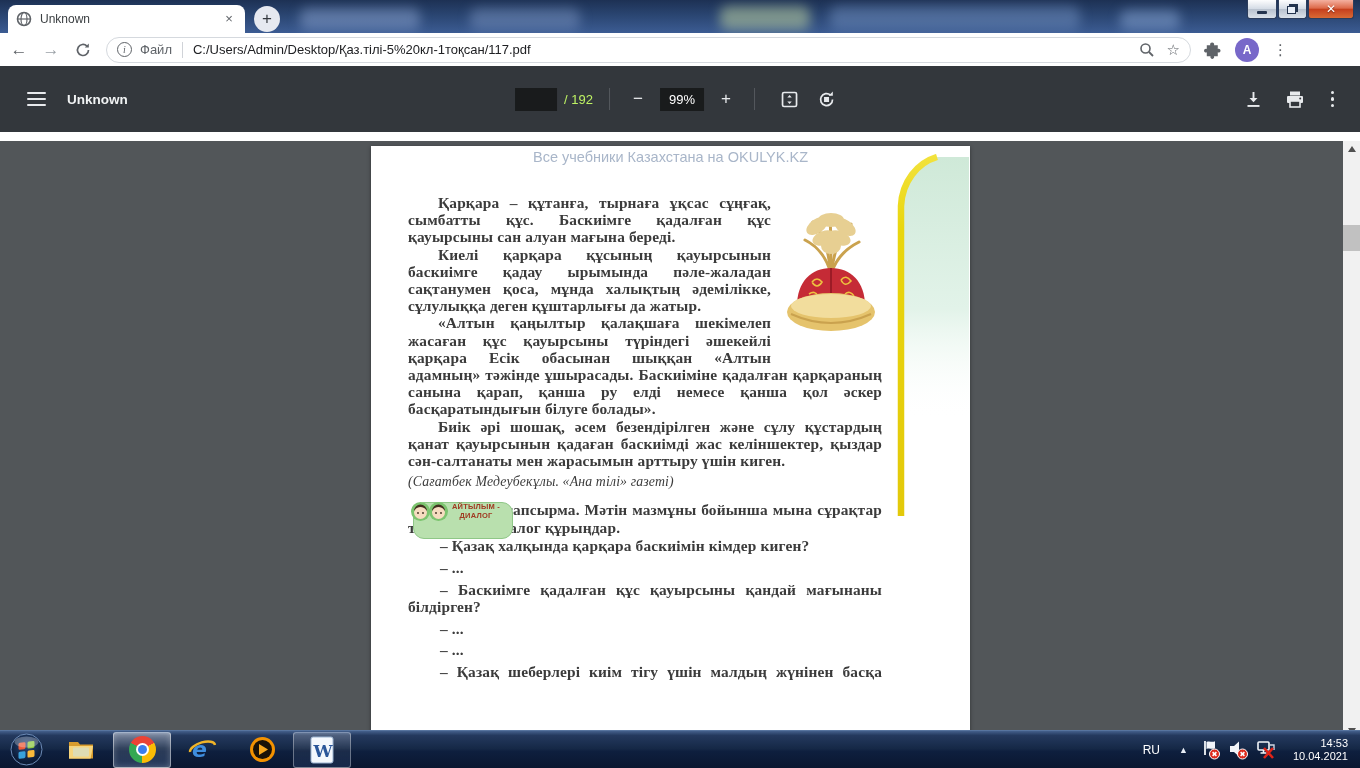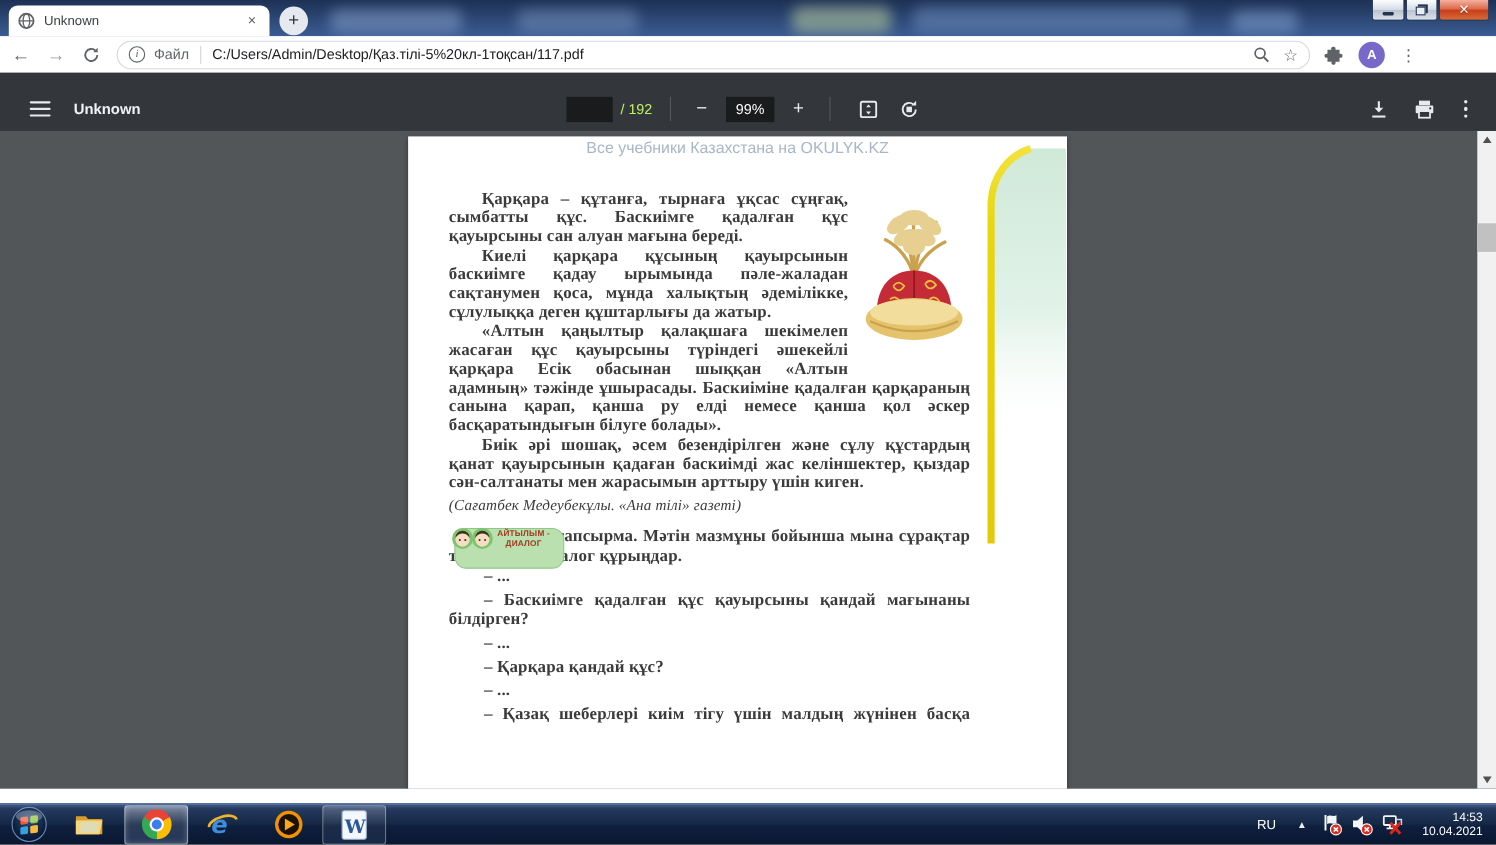--- a/index.html
+++ b/index.html
@@ -65,21 +65,21 @@
   .tooldiv { width:1px; height:22px; background:#55595e; margin:0 16px; }
   .zbtn { font-size:17px; color:#e8eaed; width:24px; text-align:center; }
   .zoombox { width:44px; height:23px; background:#191b1c; color:#fff; font-size:13px;
     display:flex; align-items:center; justify-content:center; margin:0 10px; }
   .fiticon,.roticon { margin:0 9px; display:flex; }
   .pdfright { position:absolute; right:22px; display:flex; align-items:center; gap:22px; }
   .vdots { display:flex; flex-direction:column; gap:3px; padding:0 4px; }
   .vdots i { width:3.5px; height:3.5px; border-radius:50%; background:#e8eaed; }
 
   
-  .content { position:absolute; left:0; top:119px; width:1360px; height:598px; background:#525659; overflow:hidden;padding-left:10px; }
+  .content { position:absolute; left:0; top:141px; width:1360px; height:598px; background:#525659; overflow:hidden;padding-left:10px; }
   .page { position:absolute; left:371px; top:5px; width:599px; height:720px; background:#fff;
     box-shadow:0 1px 4px rgba(0,0,0,.4); }
   .watermark { position:absolute; top:3px; left:0; width:100%; text-align:center;
     font-size:14.5px; color:#a9b6c9; font-family:"Liberation Sans",sans-serif; }
   .decor { position:absolute; left:520px; top:8px; width:80px; height:366px; }
   .textblock { position:relative; margin-top:48px; padding-left:37px; padding-right:88px;
     font-family:"Liberation Serif","DejaVu Serif",serif; font-weight:bold; font-size:15.4px;
     line-height:17.2px; color:#3b3b3b; text-align:justify; letter-spacing:.15px; }
   .textblock p { margin:0; }
   .indent { text-indent:30px; }
@@ -325,24 +325,24 @@
               </svg>
             </div>
             <div class="badgetxt">
               <div>АЙТЫЛЫМ -</div>
               <div>ДИАЛОГ</div>
             </div>
           </div>
           <p class="task-intro"><span class="tasknum">6-тапсырма.</span> <span>Мәтін мазмұны бойынша мына сұрақтар төңірегінде диалог құрыңдар.</span></p>
         </div>
 
+        <p class="dlg">– Қазақ халқында қарқара баскиімін кімдер киген?</p>
         <p class="dlg">– ...</p>
         <p class="dlg">– Баскиімге қадалған құс қауырсыны қандай мағынаны білдірген?</p>
         <p class="dlg">– ...</p>
-        <p class="dlg">– Қарқара қандай құс?</p>
         <p class="dlg">– ...</p>
         <p class="dlg stretch">– Қазақ шеберлері киім тігу үшін малдың жүнінен басқа</p>
       </div>
     </div>
 
     <div class="sbar">
       <div class="sarrow up">
           <div class="tri-up"></div>
         </div>
       <div class="sthumb"></div>

